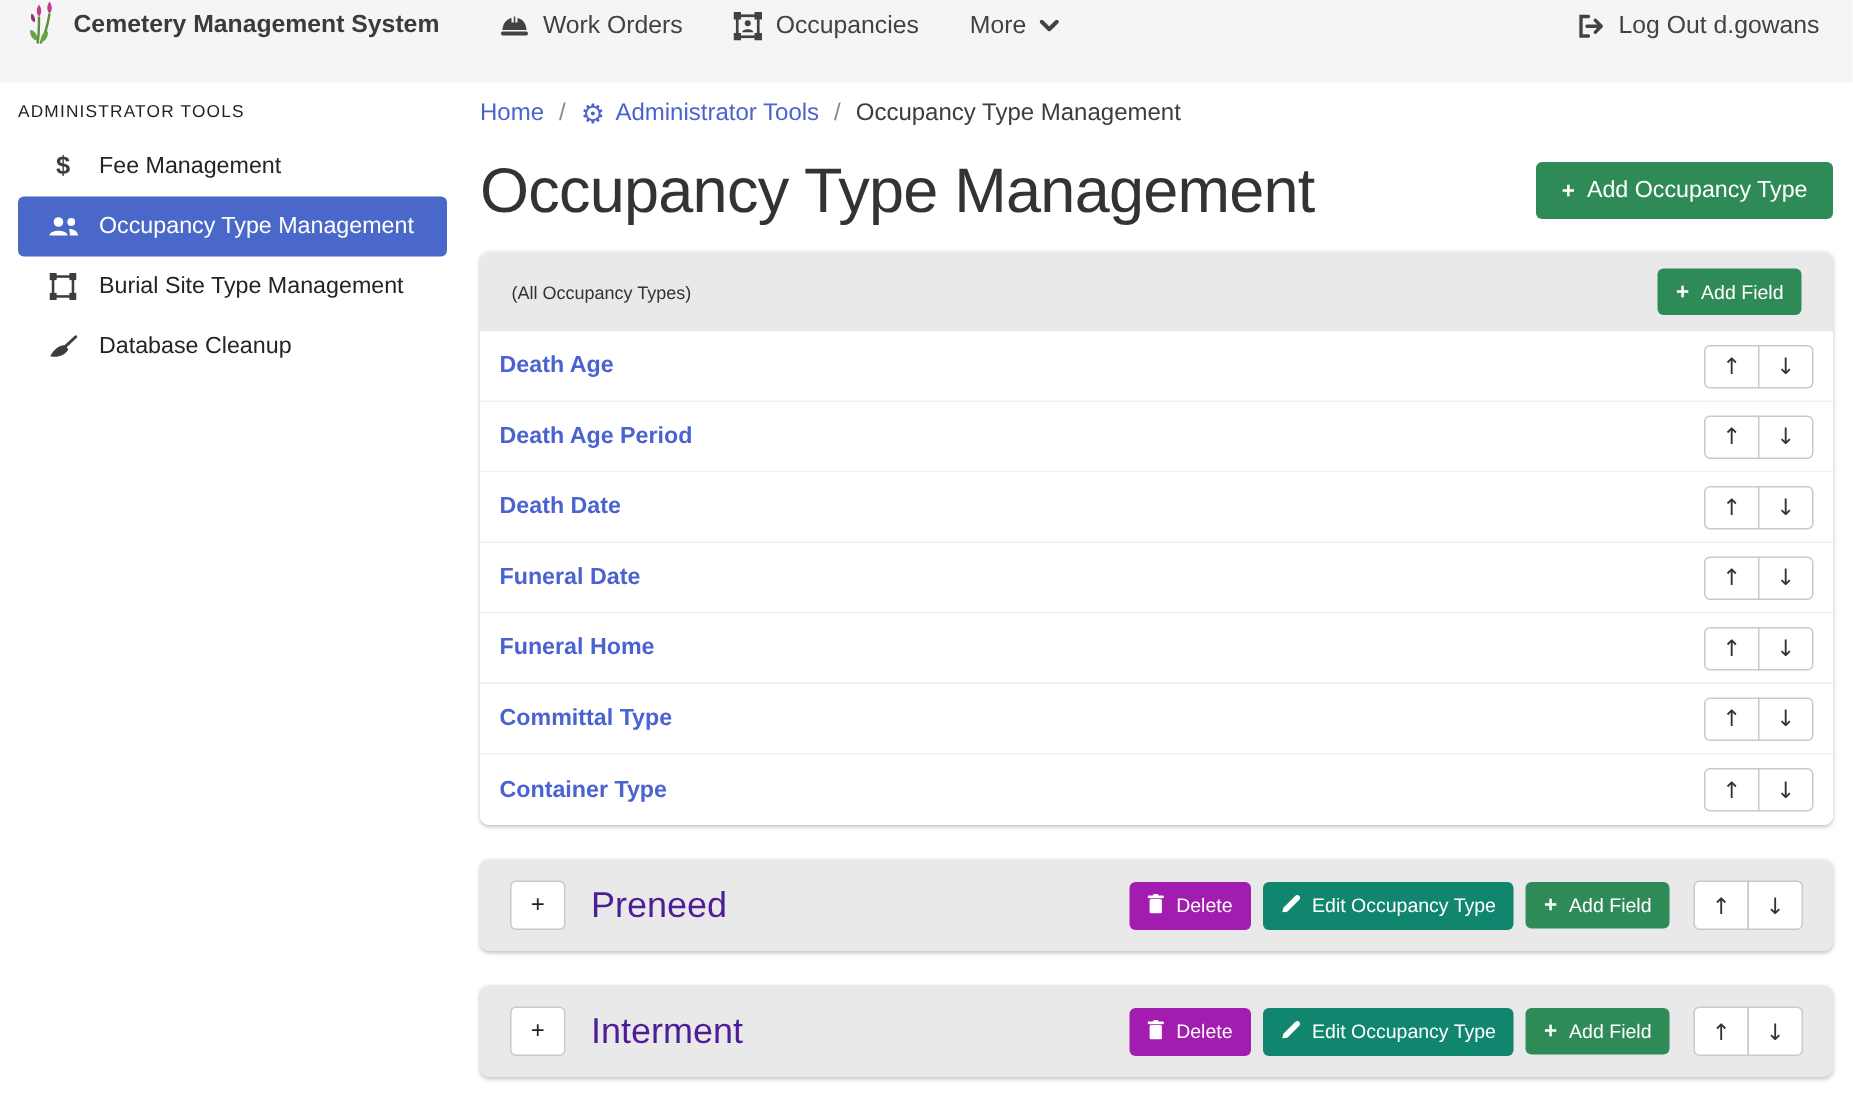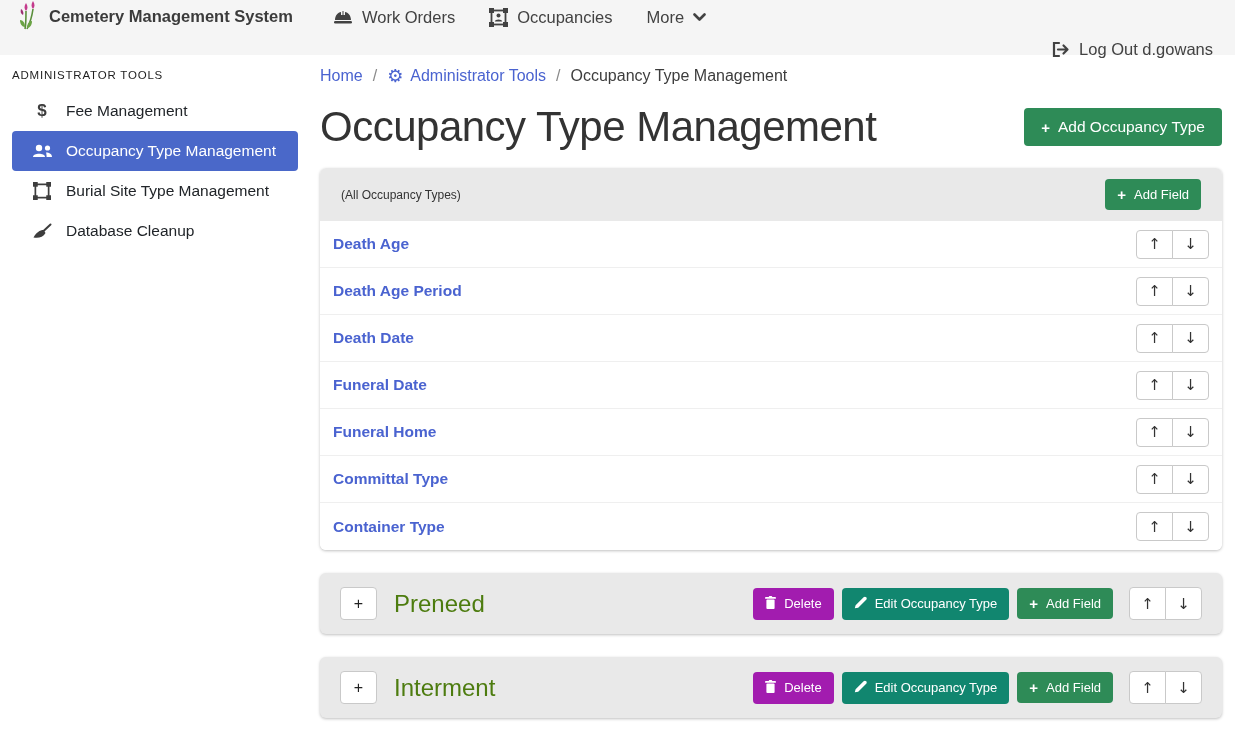--- a/index.html
+++ b/index.html
@@ -8,21 +8,21 @@
 
   
   .navbar { position:absolute; top:0; left:0; width:1235px; height:55px;
             background:#f5f5f5; display:flex; align-items:flex-start; padding:0 16px; }
   .brand { display:flex; align-items:center; gap:9px; cursor:pointer; }
   .brand-text { font-size:16.5px; font-weight:700; color:#3b3b3b; }
   .nav-items { display:flex; align-items:center; margin-left:26px; gap:6px; }
   .nav-item { display:flex; align-items:center; gap:9px; padding:8px 14px;
               font-size:16.5px; color:#424242; cursor:pointer; }
   .nav-right { margin-left:auto; display:flex; align-items:center; gap:9px;
-               font-size:16.5px; color:#424242; cursor:pointer; padding:8px 6px;margin-top:32px; }
+               font-size:16.5px; color:#424242; cursor:pointer; padding:8px 6px; }
   .navicon svg { display:block; }
 
   
   .sidebar { position:absolute; top:55px; left:0; bottom:0; width:310px; background:#fff; }
   .sidebar-heading { font-size:11.5px; letter-spacing:.8px; color:#1f1f1f;
                      padding:14px 12px 10px 12px; font-weight:400; }
   .side-item { display:flex; align-items:center; height:40px; margin:0 12px;
                padding-left:18px; border-radius:4px; cursor:pointer; color:#212529;
                font-size:15.5px; gap:0; }
   .side-icon { width:24px; min-width:24px; display:flex; justify-content:center;
@@ -76,21 +76,21 @@
   .arrow-btn.down { border-radius:0 4px 4px 0; margin-left:-1px; }
   .arrow-group.tall .arrow-btn { height:33px; }
 
   
   .section-card { margin-top:23px; background:#e9e9e9; border-radius:6px;
                   box-shadow:0 1px 3px rgba(0,0,0,.25); padding:14px 20px;
                   display:flex; align-items:center; }
   .expand-btn { width:37px; height:33px; background:#fff; border:1px solid #c9c9c9;
                 border-radius:4px; font-size:16px; color:#222; cursor:pointer;
                 display:flex; align-items:center; justify-content:center; }
-  .section-title { font-size:24px; color:#4d7c0f; margin-left:17px; }
+  .section-title { font-size:24px; color:#4c1d95; margin-left:17px; }
   .section-actions { margin-left:auto; display:flex; align-items:center; gap:8px; }
   .section-actions .arrow-group { margin-left:8px; }
 
   svg { flex-shrink:0; }
 </style>
 </head>
 <body>
 
 <div class="navbar">
   <div class="brand">

